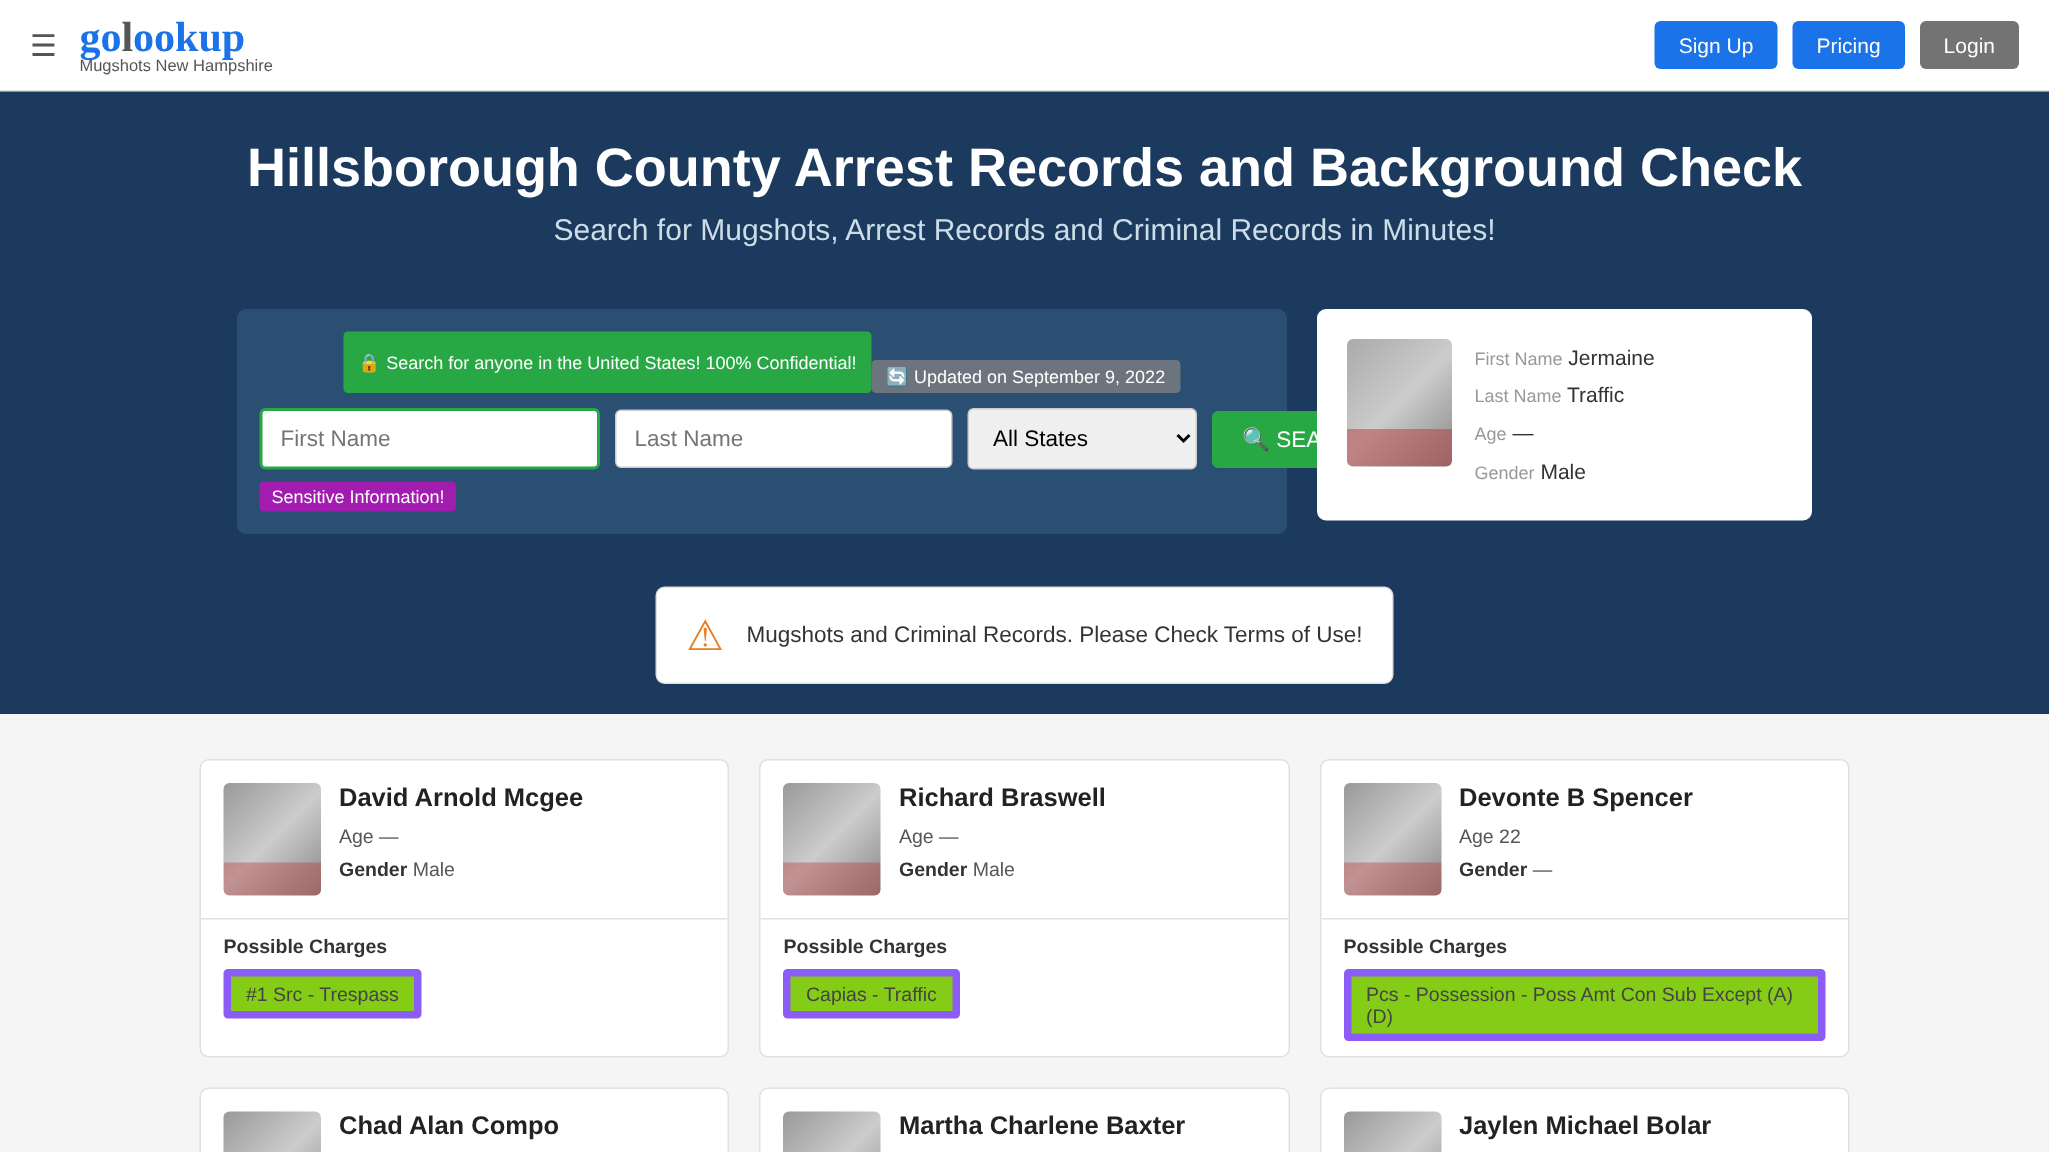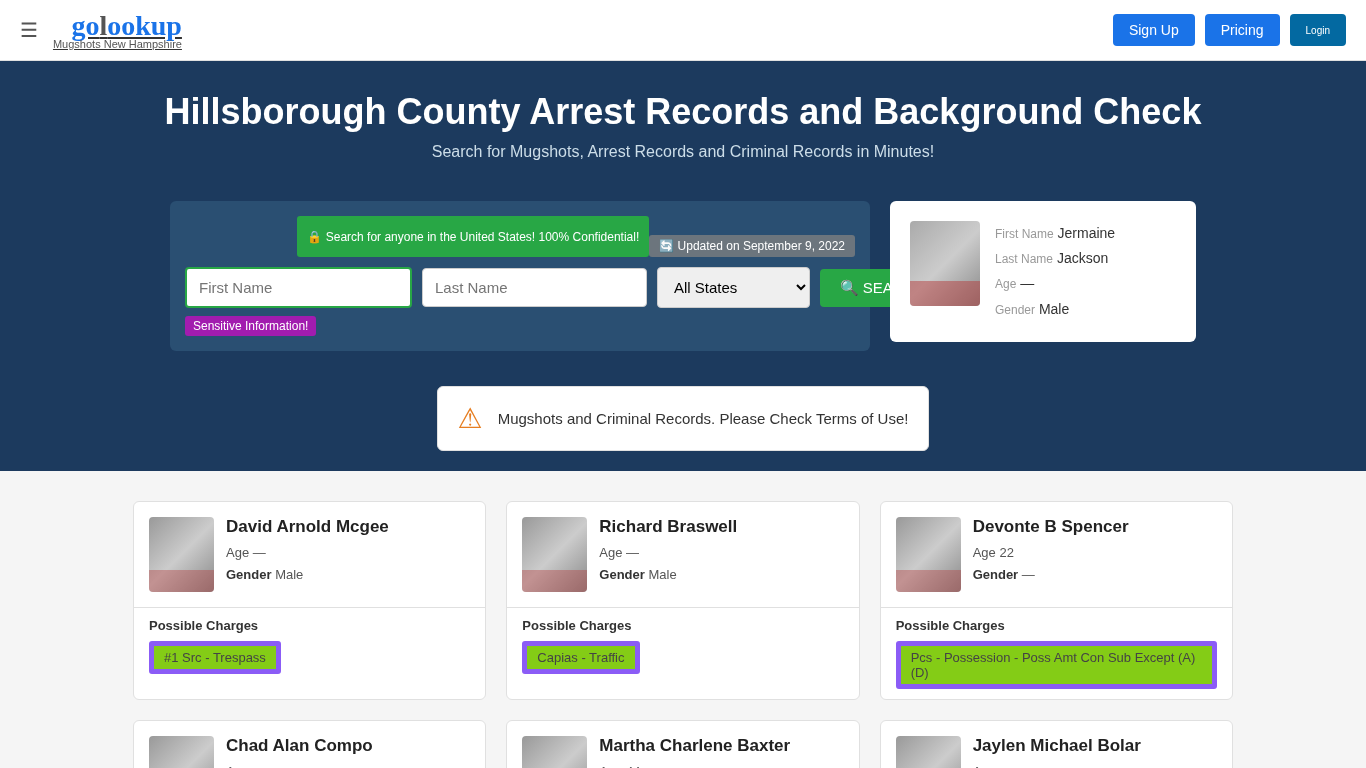--- a/index.html
+++ b/index.html
@@ -9,56 +9,56 @@
     .header {
       background: #fff;
       border-bottom: 1px solid #e0e0e0;
       padding: 10px 20px;
       display: flex;
       align-items: center;
       justify-content: space-between;
     }
     .header-left { display: flex; align-items: center; gap: 15px; }
     .hamburger { font-size: 20px; cursor: pointer; color: #555; }
-    .logo { display: flex; flex-direction: column; align-items: flex-end; text-decoration: underline; }
+    .logo { display: flex; flex-direction: column; align-items: flex-start; }
     .logo-text { font-size: 28px; font-weight: bold; color: #1a73e8; font-family: Georgia, serif; }
     .logo-sub { font-size: 11px; color: #555; margin-top: -4px; }
     .header-right { display: flex; gap: 10px; }
     .btn-signup { background: #1a73e8; color: #fff; border: none; padding: 8px 16px; border-radius: 4px; cursor: pointer; font-size: 14px; }
     .btn-pricing { background: #1a73e8; color: #fff; border: none; padding: 8px 16px; border-radius: 4px; cursor: pointer; font-size: 14px; }
-    .btn-login { background: #0369a1; color: #fff; border: none; padding: 8px 16px; border-radius: 4px; cursor: pointer; font-size: 10px; }
+    .btn-login { background: #737373; color: #fff; border: none; padding: 8px 16px; border-radius: 4px; cursor: pointer; font-size: 14px; }
 
     
     .hero {
       background: #1c3a5e;
       color: #fff;
       text-align: center;
       padding: 30px 20px 20px;
     }
     .hero h1 { font-size: 36px; font-weight: bold; margin-bottom: 10px; }
-    .hero p { font-size: 16px; color: #ccdde8; }
+    .hero p { font-size: 20px; color: #ccdde8; }
 
     
     .search-section {
       background: #1c3a5e;
       padding: 20px;
       display: flex;
       justify-content: center;
       gap: 20px;
       align-items: flex-start;
     }
     .search-box {
       background: #2a4f72;
       border-radius: 6px;
       padding: 15px;
       width: 700px;
     }
     .search-box-top {
       display: flex;
-      justify-content: flex-end;
+      justify-content: center;
       margin-bottom: 10px;
     }
     .search-badge-green {
       background: #28a745;
       color: #fff;
       font-size: 12px;
       padding: 4px 10px;
       border-radius: 3px;
       display: flex;
       align-items: center;
@@ -118,21 +118,21 @@
       border-radius: 3px;
       margin-top: 8px;
       display: inline-block;
     }
 
     
     .info-card {
       background: #fff;
       border-radius: 6px;
       padding: 20px;
-      width: 306px;
+      width: 330px;
       display: flex;
       gap: 15px;
     }
     .info-avatar {
       width: 70px;
       height: 85px;
       background: linear-gradient(135deg, #aaa 0%, #ccc 50%, #888 100%);
       border-radius: 4px;
       flex-shrink: 0;
       position: relative;
@@ -274,21 +274,21 @@
 
   <div class="info-card">
     <div class="info-avatar"></div>
     <div class="info-details">
       <div>
         <span class="label">First Name</span>
         <span class="value"> <span>Jermaine</span></span>
       </div>
       <div>
         <span class="label">Last Name</span>
-        <span class="value"> <span>Jackson</span></span>
+        <span class="value"> <span>Traffic</span></span>
       </div>
       <div>
         <span class="label">Age</span>
         <span class="value"> <span>—</span></span>
       </div>
       <div>
         <span class="label">Gender</span>
         <span class="value"> <span>Male</span></span>
       </div>
     </div>

